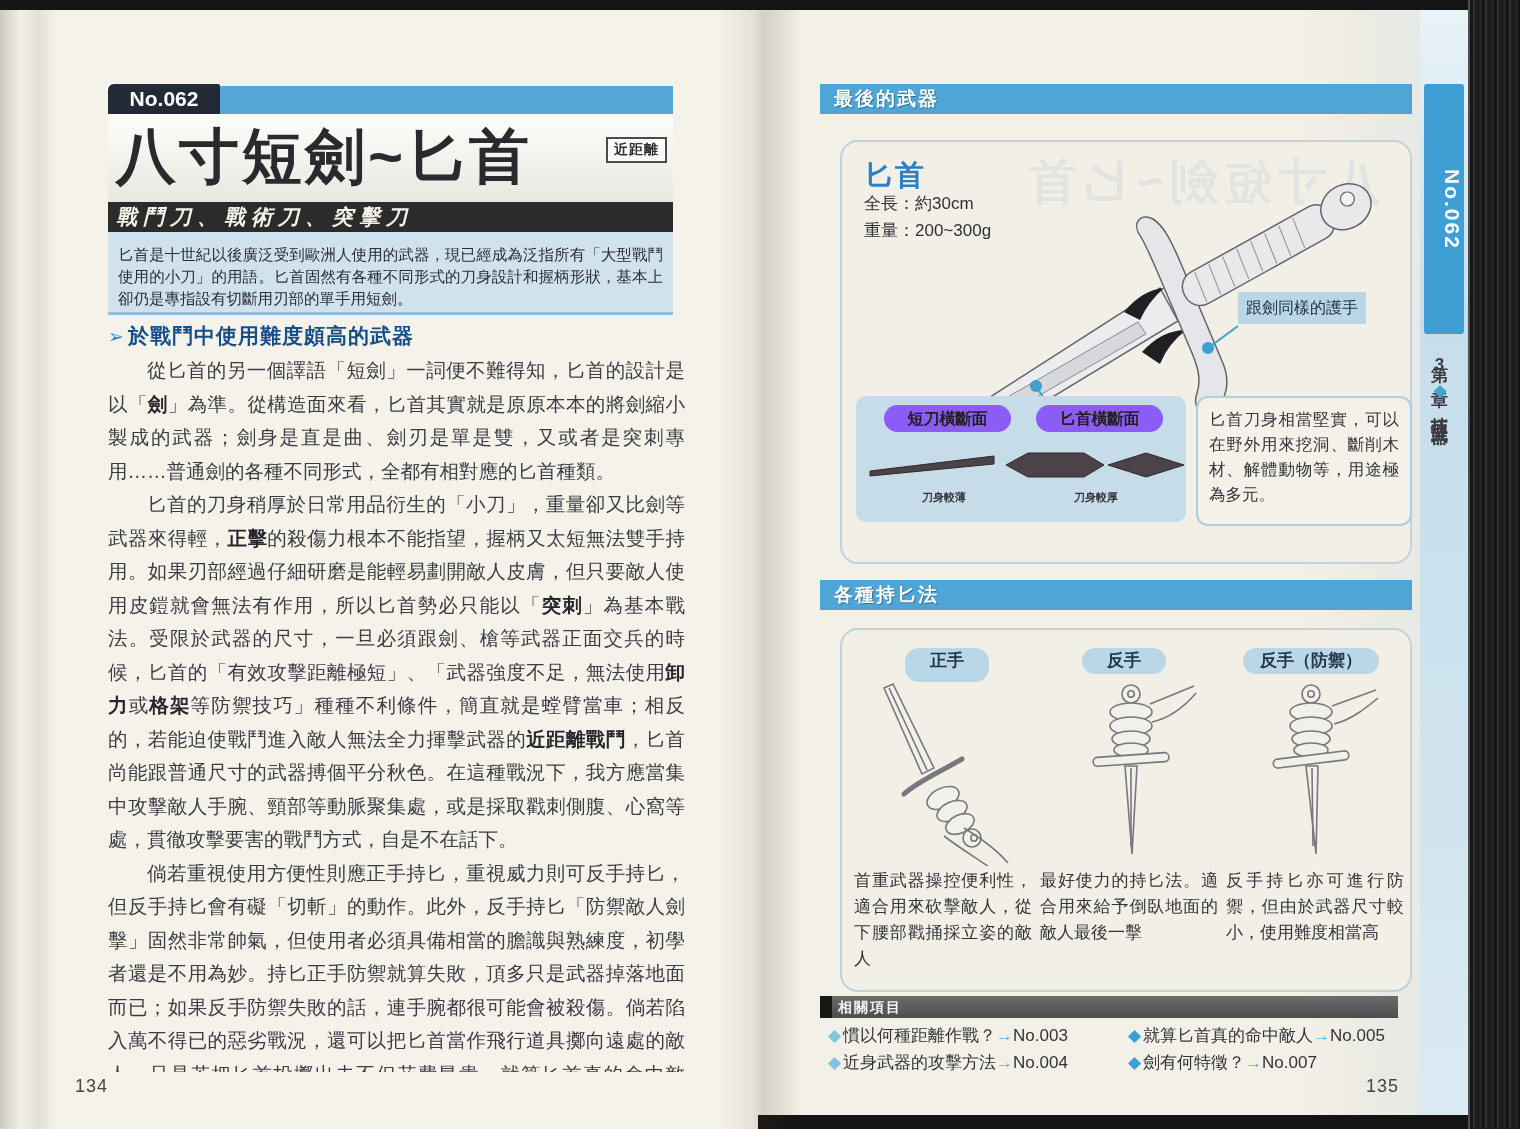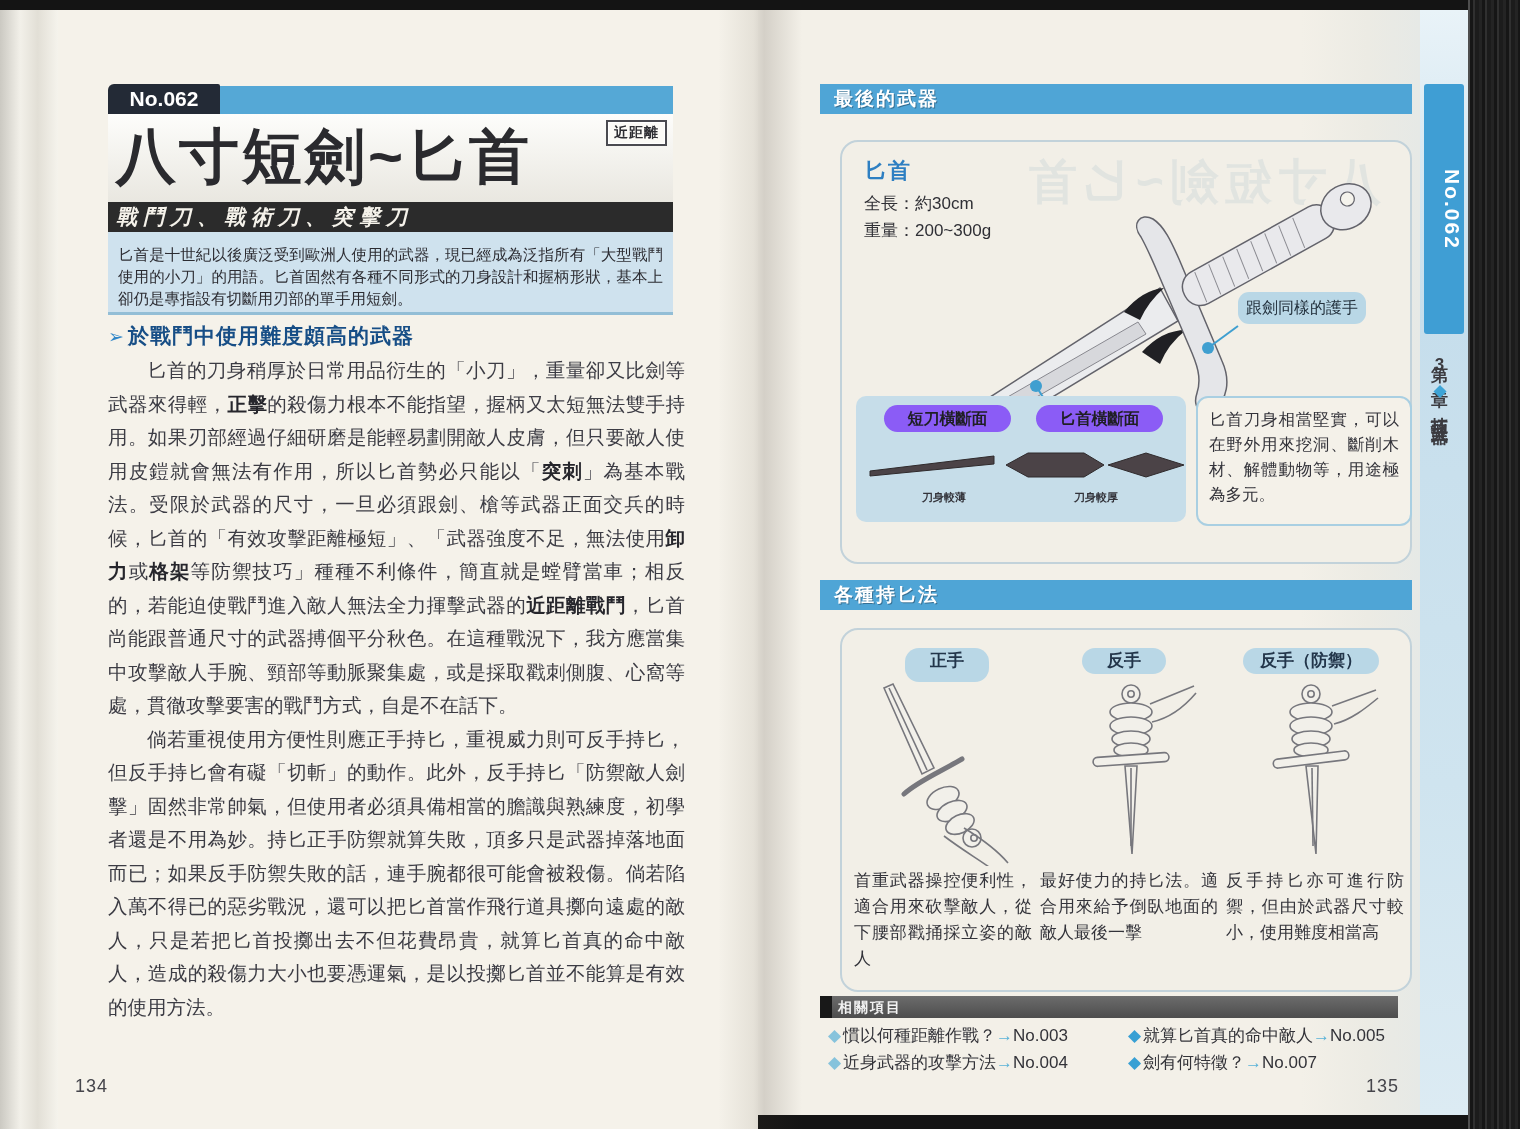--- a/index.html
+++ b/index.html
@@ -27,23 +27,23 @@
   .sec-arrow{color:#2f86c8;font-size:19px;font-weight:bold;margin-right:4px;}
   .sec-heading{color:#174e86;font-size:21px;font-weight:bold;letter-spacing:1px;}
   .body-text{font-size:19.5px;line-height:33.5px;color:#3c3c44;text-align:justify;overflow:hidden;}
   .body-text p{margin:0;text-indent:2em;}
   .body-text b{color:#26262c;}
   .pagenum{font-size:18px;color:#45454b;letter-spacing:1px;}
   
   .bar-blue{background:#4fa5d6;color:#fff;font-weight:bold;font-size:19px;line-height:30px;padding-left:14px;
             letter-spacing:2px;text-shadow:1px 1px 0 rgba(35,70,95,.55);}
   .panel{background:#f2efe7;border:2px solid #c2d2da;border-radius:18px;}
-  .weapon-name{color:#2e7fc2;font-size:22px;font-weight:bold;letter-spacing:2px;}
+  .weapon-name{color:#2e7fc2;font-size:29px;font-weight:bold;letter-spacing:2px;}
   .spec-line{font-size:17px;color:#2f2f35;line-height:27px;}
-  .callout{background:#b9d7e6;color:#22303c;font-size:16px;line-height:22px;padding:5px 8px;border-radius:11px;}
+  .callout{background:#b9d7e6;color:#22303c;font-size:16px;line-height:22px;padding:5px 8px;}
   .cross-box{background:#c6dde9;border-radius:10px;}
   .pill-gray{background:#8b5cf6;border-radius:14px;text-align:center;font-weight:bold;color:#1f1f24;font-size:16px;line-height:27px;}
   .cross-caption{font-size:11px;color:#33333a;font-weight:bold;text-align:center;}
   .note-box{background:#f4f1e9;border:2px solid #a9cfe2;border-radius:12px;padding:9px 11px;
             font-size:16.5px;line-height:25px;color:#33333a;text-align:justify;}
   .pill-blue{background:#b9d7e6;border-radius:14px;text-align:center;font-weight:bold;color:#22354a;font-size:17px;line-height:26px;}
   .desc{font-size:17px;line-height:26px;color:#33333a;text-align:justify;}
   .rel-bar{background:linear-gradient(#6c6c6c,#4d4d4d);color:#f2f2f2;font-size:14px;font-weight:bold;
            line-height:22px;letter-spacing:2px;}
   .rel-sq{background:#181818;}
@@ -70,31 +70,32 @@
 <div class="abs page-stack" style="left:1468px;top:0;width:52px;height:1129px;"></div>
 
 <div class="abs no-box" style="left:108px;top:84px;width:112px;height:30px;">
   <span>No.062</span>
 </div>
 <div class="abs blue-strip" style="left:220px;top:86px;width:453px;height:28px;"></div>
 
 <div class="abs title-block" style="left:108px;top:114px;width:565px;height:88px;">
   <div class="main-title abs" style="left:8px;top:0;">八寸短劍~匕首</div>
 </div>
-<div class="abs range-tag" style="left:606px;top:120px;">近距離</div>
+<div class="abs range-tag" style="left:606px;top:137px;">近距離</div>
 
 <div class="abs sub-bar" style="left:108px;top:202px;width:557px;height:30px;">戰鬥刀、戰術刀、突擊刀</div>
 
 <div class="abs intro-box" style="left:108px;top:232px;width:545px;height:56px;">匕首是十世紀以後廣泛受到歐洲人使用的武器，現已經成為泛指所有「大型戰鬥使用的小刀」的用語。匕首固然有各種不同形式的刀身設計和握柄形狀，基本上卻仍是專指設有切斷用刃部的單手用短劍。</div>
 
 <div class="abs" style="left:108px;top:322px;width:577px;height:30px;">
   <span class="sec-arrow">➢</span><span class="sec-heading">於戰鬥中使用難度頗高的武器</span>
 </div>
 
 <div class="abs body-text" style="left:108px;top:354px;width:577px;height:718px;">
+  <p><span>從匕首的另一個譯語「短劍」一詞便不難得知，匕首的設計是以「</span><b>劍</b><span>」為準。從構造面來看，匕首其實就是原原本本的將劍縮小製成的武器；劍身是直是曲、劍刃是單是雙，又或者是突刺專用……普通劍的各種不同形式，全都有相對應的匕首種類。</span></p>
   <p><span>匕首的刀身稍厚於日常用品衍生的「小刀」，重量卻又比劍等武器來得輕，</span><b>正擊</b><span>的殺傷力根本不能指望，握柄又太短無法雙手持用。如果刃部經過仔細研磨是能輕易劃開敵人皮膚，但只要敵人使用皮鎧就會無法有作用，所以匕首勢必只能以「</span><b>突刺</b><span>」為基本戰法。受限於武器的尺寸，一旦必須跟劍、槍等武器正面交兵的時候，匕首的「有效攻擊距離極短」、「武器強度不足，無法使用</span><b>卸力</b><span>或</span><b>格架</b><span>等防禦技巧」種種不利條件，簡直就是螳臂當車；相反的，若能迫使戰鬥進入敵人無法全力揮擊武器的</span><b>近距離戰鬥</b><span>，匕首尚能跟普通尺寸的武器搏個平分秋色。在這種戰況下，我方應當集中攻擊敵人手腕、頸部等動脈聚集處，或是採取戳刺側腹、心窩等處，貫徹攻擊要害的戰鬥方式，自是不在話下。</span></p>
   <p><span>倘若重視使用方便性則應正手持匕，重視威力則可反手持匕，但反手持匕會有礙「切斬」的動作。此外，反手持匕「防禦敵人劍擊」固然非常帥氣，但使用者必須具備相當的膽識與熟練度，初學者還是不用為妙。持匕正手防禦就算失敗，頂多只是武器掉落地面而已；如果反手防禦失敗的話，連手腕都很可能會被殺傷。倘若陷入萬不得已的惡劣戰況，還可以把匕首當作飛行道具擲向遠處的敵人，只是若把匕首投擲出去不但花費昂貴，就算匕首真的命中敵人，造成的殺傷力大小也要憑運氣，是以投擲匕首並不能算是有效的使用方法。</span></p>
 </div>
 
 <div class="abs pagenum" style="left:75px;top:1076px;">134</div>
 
 <div class="abs bar-blue" style="left:820px;top:84px;width:578px;height:30px;">最後的武器</div>
 
 <div class="abs panel" style="left:840px;top:140px;width:568px;height:420px;"></div>
 <div class="abs ghost" style="left:900px;top:150px;width:480px;">八寸短劍~匕首</div>

